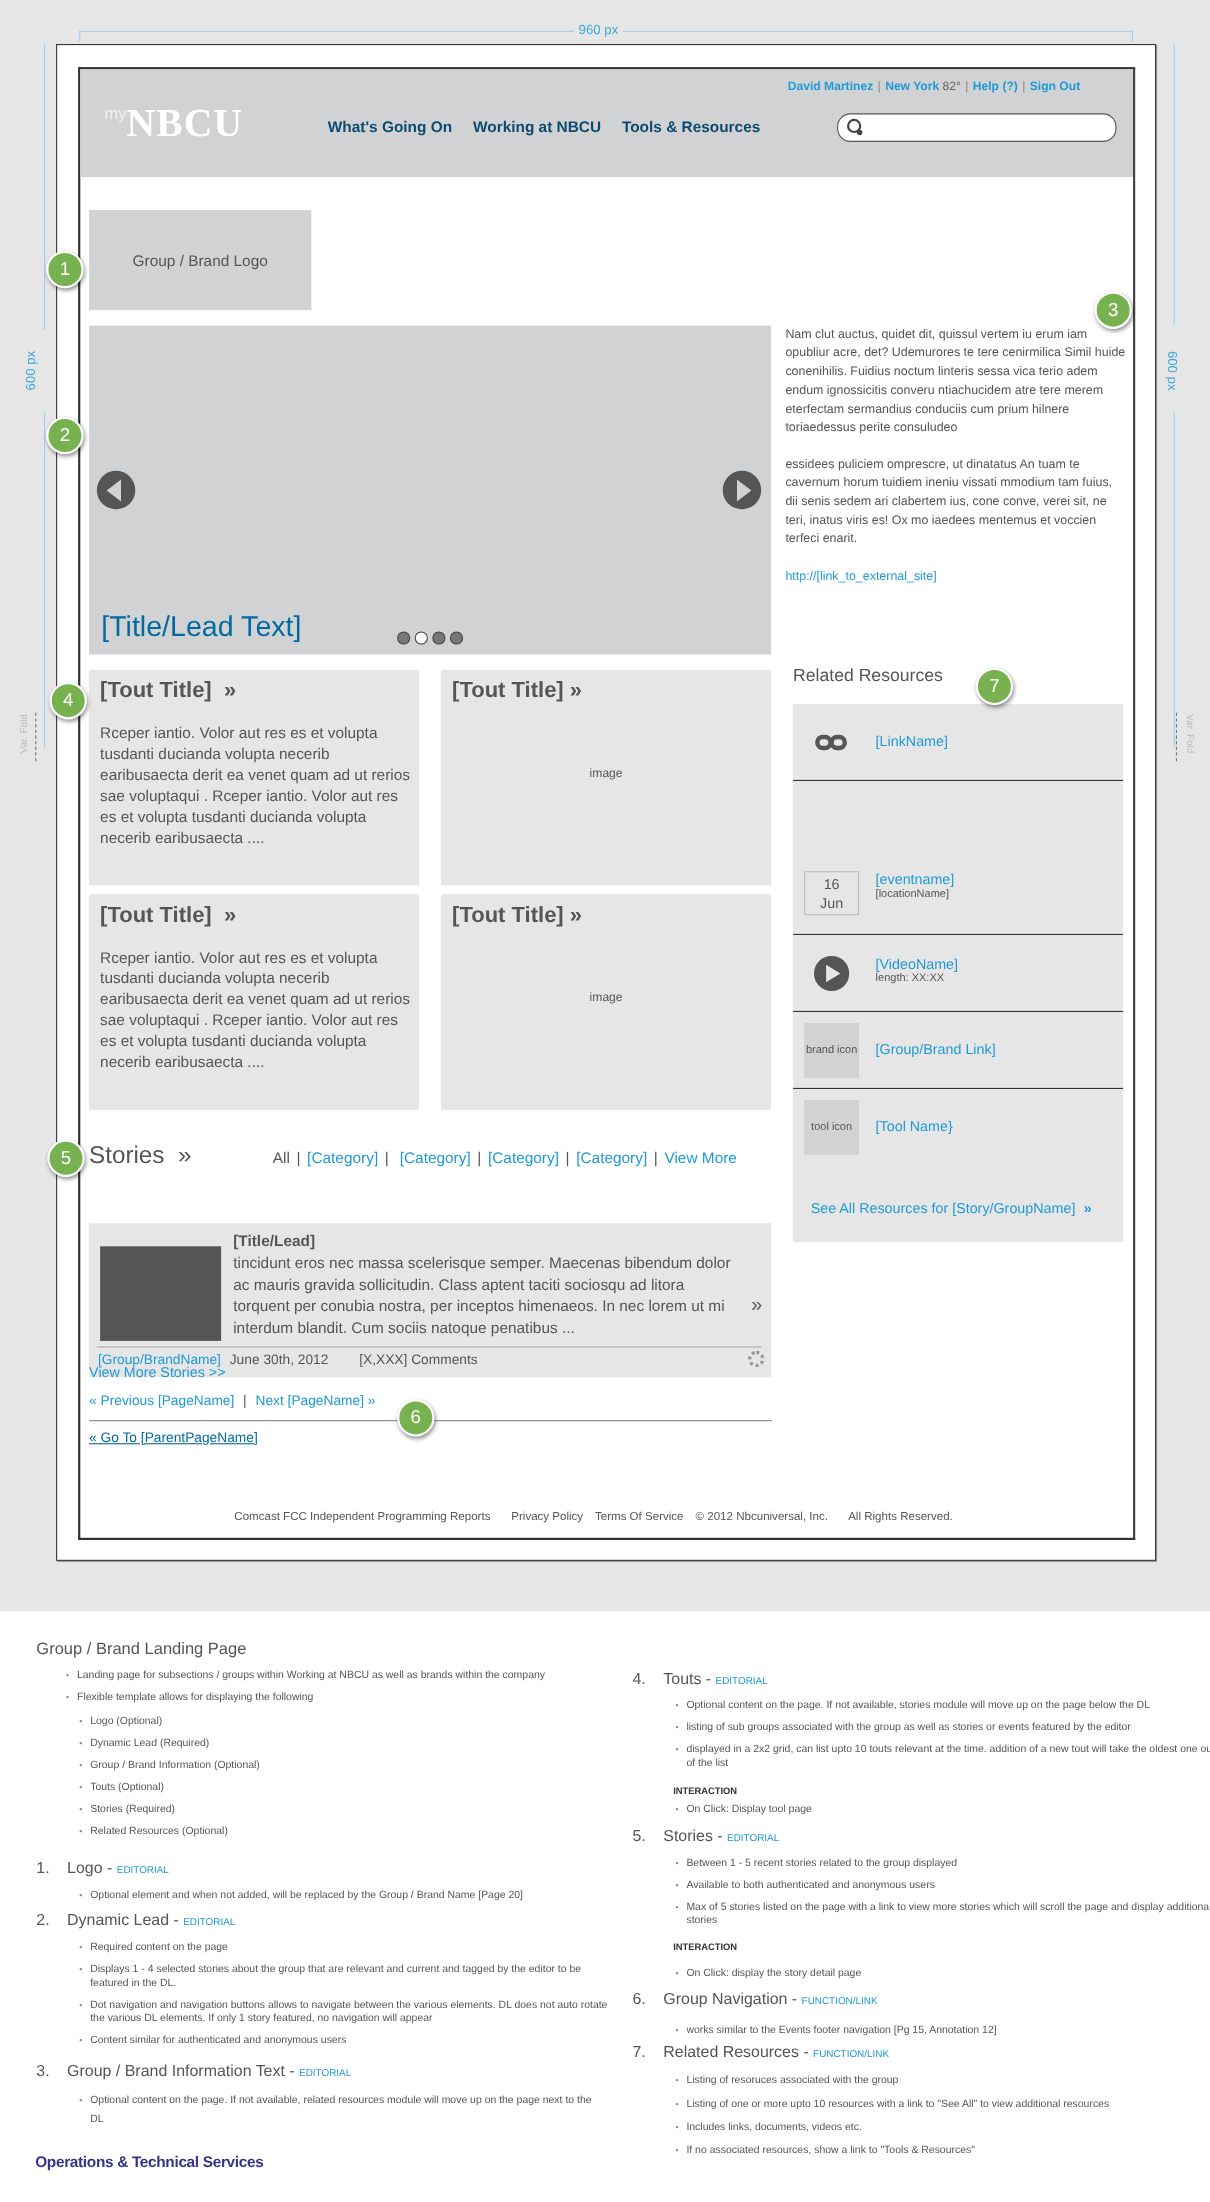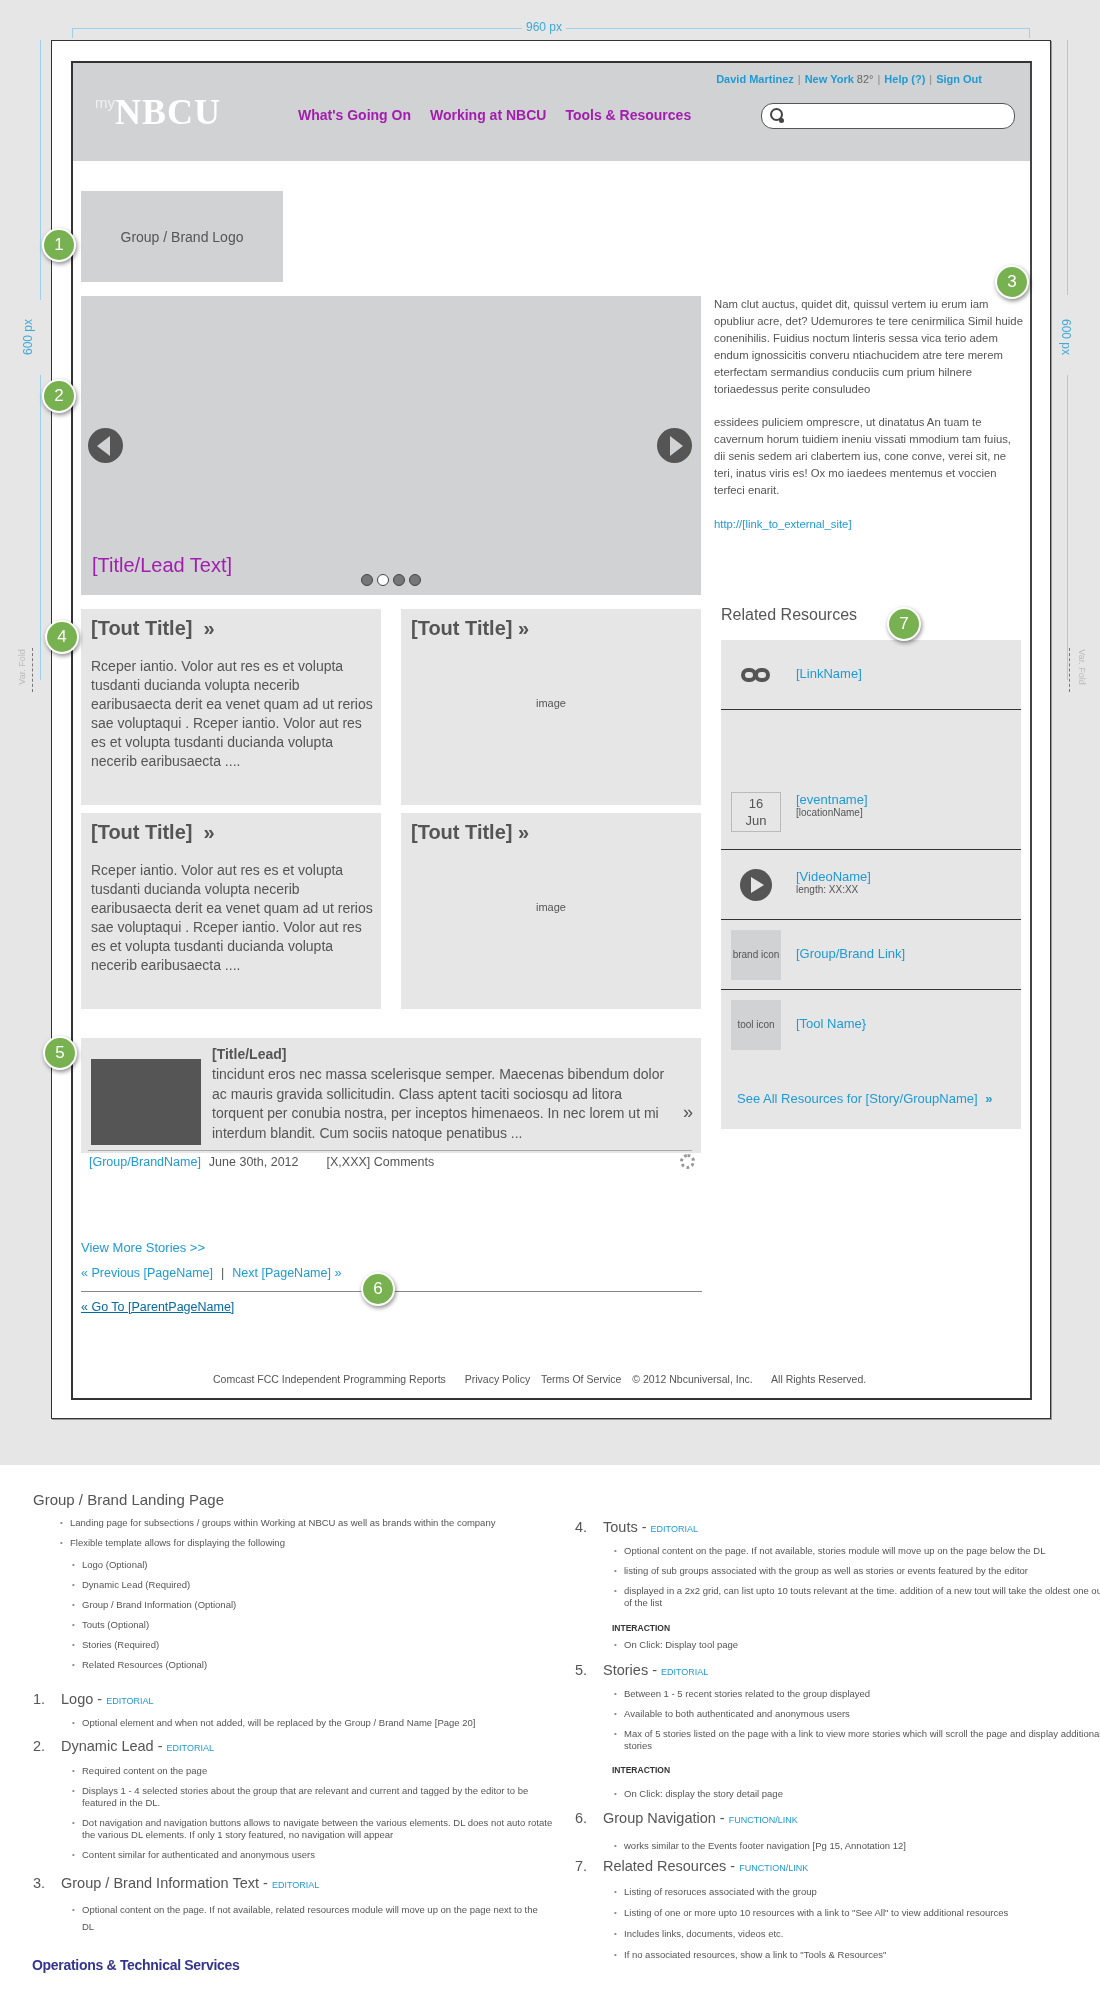--- a/index.html
+++ b/index.html
@@ -15,33 +15,33 @@
   .fold-label { position: absolute; color: #bbb; font-size: 9px; transform: rotate(-90deg); white-space: nowrap; }
   .fold-label.right { transform: rotate(90deg); }
   .fold-dash { position: absolute; width: 0; height: 44px; border-left: 1px dashed #777; }
 
   .header { position: absolute; left: 73px; top: 63px; width: 957px; height: 98px; background: #d1d2d4; }
   .util-links { position: absolute; right: 48px; top: 10px; font-size: 11px; font-weight: bold; color: #1e9ad6; }
   .util-links .sep { color: #888; font-weight: normal; margin: 0 4px; }
   .util-links .deg { color: #666; font-weight: normal; }
   .logo { position: absolute; left: 22px; top: 28px; color: #fff; font-family: "Liberation Serif", serif; font-weight: bold; font-size: 36px; letter-spacing: 1px; }
   .logo sup { font-family: "Liberation Sans", sans-serif; font-weight: normal; font-size: 15px; color: #f0f0f0; vertical-align: 16px; letter-spacing: 0; }
-  .main-nav { position: absolute; left: 225px; top: 44px; display: flex; gap: 19px; font-size: 14px; font-weight: bold; color: #a21caf; }
+  .main-nav { position: absolute; left: 225px; top: 44px; display: flex; gap: 19px; font-size: 14px; font-weight: bold; color: #0c4a6e; }
   .search { position: absolute; left: 688px; top: 40px; width: 254px; height: 26px; background: #fff; border: 1px solid #555; border-radius: 12px; }
   .search-icon { position: absolute; left: 8px; top: 4px; width: 13px; height: 13px; border: 2px solid #444; border-radius: 50%; }
   .search-icon::after { content: ""; position: absolute; left: 7px; top: 8px; width: 5px; height: 5px; background: #444; border-radius: 50%; }
 
   .logo-box { position: absolute; left: 81px; top: 191px; width: 202px; height: 91px; background: #d1d2d4; display: flex; align-items: center; justify-content: center; font-size: 14px; color: #555; }
   .lead { position: absolute; left: 81px; top: 296px; width: 620px; height: 299px; background: #d1d2d4; }
   .lead-arrow { position: absolute; top: 132px; width: 35px; height: 35px; border-radius: 50%; background: #555; }
   .lead-arrow.left { left: 7px; }
   .lead-arrow.right { right: 9px; }
   .lead-arrow.left::after { content: ""; position: absolute; left: 9px; top: 8px; border-right: 13px solid #d1d2d4; border-top: 10px solid transparent; border-bottom: 10px solid transparent; }
   .lead-arrow.right::after { content: ""; position: absolute; left: 13px; top: 8px; border-left: 13px solid #d1d2d4; border-top: 10px solid transparent; border-bottom: 10px solid transparent; }
-  .lead-title { position: absolute; left: 11px; top: 258px; font-size: 20px; color: #a21caf; }
+  .lead-title { position: absolute; left: 11px; top: 258px; font-size: 26px; color: #0369a1; }
   .lead-dots { position: absolute; left: 280px; top: 278px; display: flex; gap: 4px; }
   .dot { width: 12px; height: 12px; border-radius: 50%; background: #777; border: 1px solid #444; }
   .dot.active { background: #fff; }
 
   .info { position: absolute; left: 714px; top: 296px; width: 310px; font-size: 11.3px; line-height: 16.9px; color: #555; }
   .info p { margin-bottom: 17px; }
   .info .ext-link { color: #1e9ad6; }
 
   .tout { position: absolute; width: 300px; height: 196px; background: #e6e6e7; }
   .tout-title { position: absolute; left: 10px; top: 8px; font-size: 20px; font-weight: bold; color: #555; }
@@ -63,21 +63,21 @@
   .play-icon { width: 32px; height: 32px; border-radius: 50%; background: #555; position: relative; }
   .play-icon::after { content: ""; position: absolute; left: 11px; top: 8px; border-left: 13px solid #e6e6e7; border-top: 8px solid transparent; border-bottom: 8px solid transparent; }
   .sq-icon { width: 50px; height: 50px; background: #d1d2d4; font-size: 10px; color: #555; text-align: center; display: flex; align-items: center; justify-content: center; line-height: 14px; }
   .rr-see-all { position: absolute; left: 16px; top: 451px; font-size: 13px; color: #1e9ad6; }
   .rr-see-all b { margin-left: 4px; }
 
   .stories-heading { position: absolute; left: 81px; top: 1037px; font-size: 22px; color: #555; }
   .cat-filter { position: absolute; left: 248px; top: 1044px; font-size: 14px; color: #555; white-space: nowrap; }
   .cat-filter .c { color: #1e9ad6; }
   .cat-filter .sep { color: #555; margin: 0 6px; }
-  .story-card { position: absolute; left: 81px; top: 1038px; width: 620px; height: 115px; background: #e6e6e7; }
+  .story-card { position: absolute; left: 81px; top: 1112px; width: 620px; height: 140px; background: #e6e6e7; }
   .story-thumb { position: absolute; left: 10px; top: 21px; width: 110px; height: 86px; background: #555; }
   .story-title { position: absolute; left: 131px; top: 8px; font-size: 14px; font-weight: bold; color: #555; }
   .story-body { position: absolute; left: 131px; top: 27px; width: 465px; font-size: 14px; line-height: 19.5px; color: #555; }
   .story-more { position: absolute; right: 8px; top: 64px; font-size: 18px; color: #555; }
   .story-rule { position: absolute; left: 7px; right: 9px; top: 112px; border-top: 1px solid #aaa; }
   .story-meta { position: absolute; left: 8px; top: 117px; font-size: 12.5px; color: #555; white-space: nowrap; }
   .story-meta .brand { color: #1e9ad6; margin-right: 8px; }
   .story-meta .comments { margin-left: 28px; margin-top: 36px; }
   .gear-icon { position: absolute; right: 6px; top: 116px; width: 15px; height: 15px; border: 3px dotted #999; border-radius: 50%; }
   .view-more { position: absolute; left: 81px; top: 1240px; font-size: 13px; color: #1e9ad6; }

